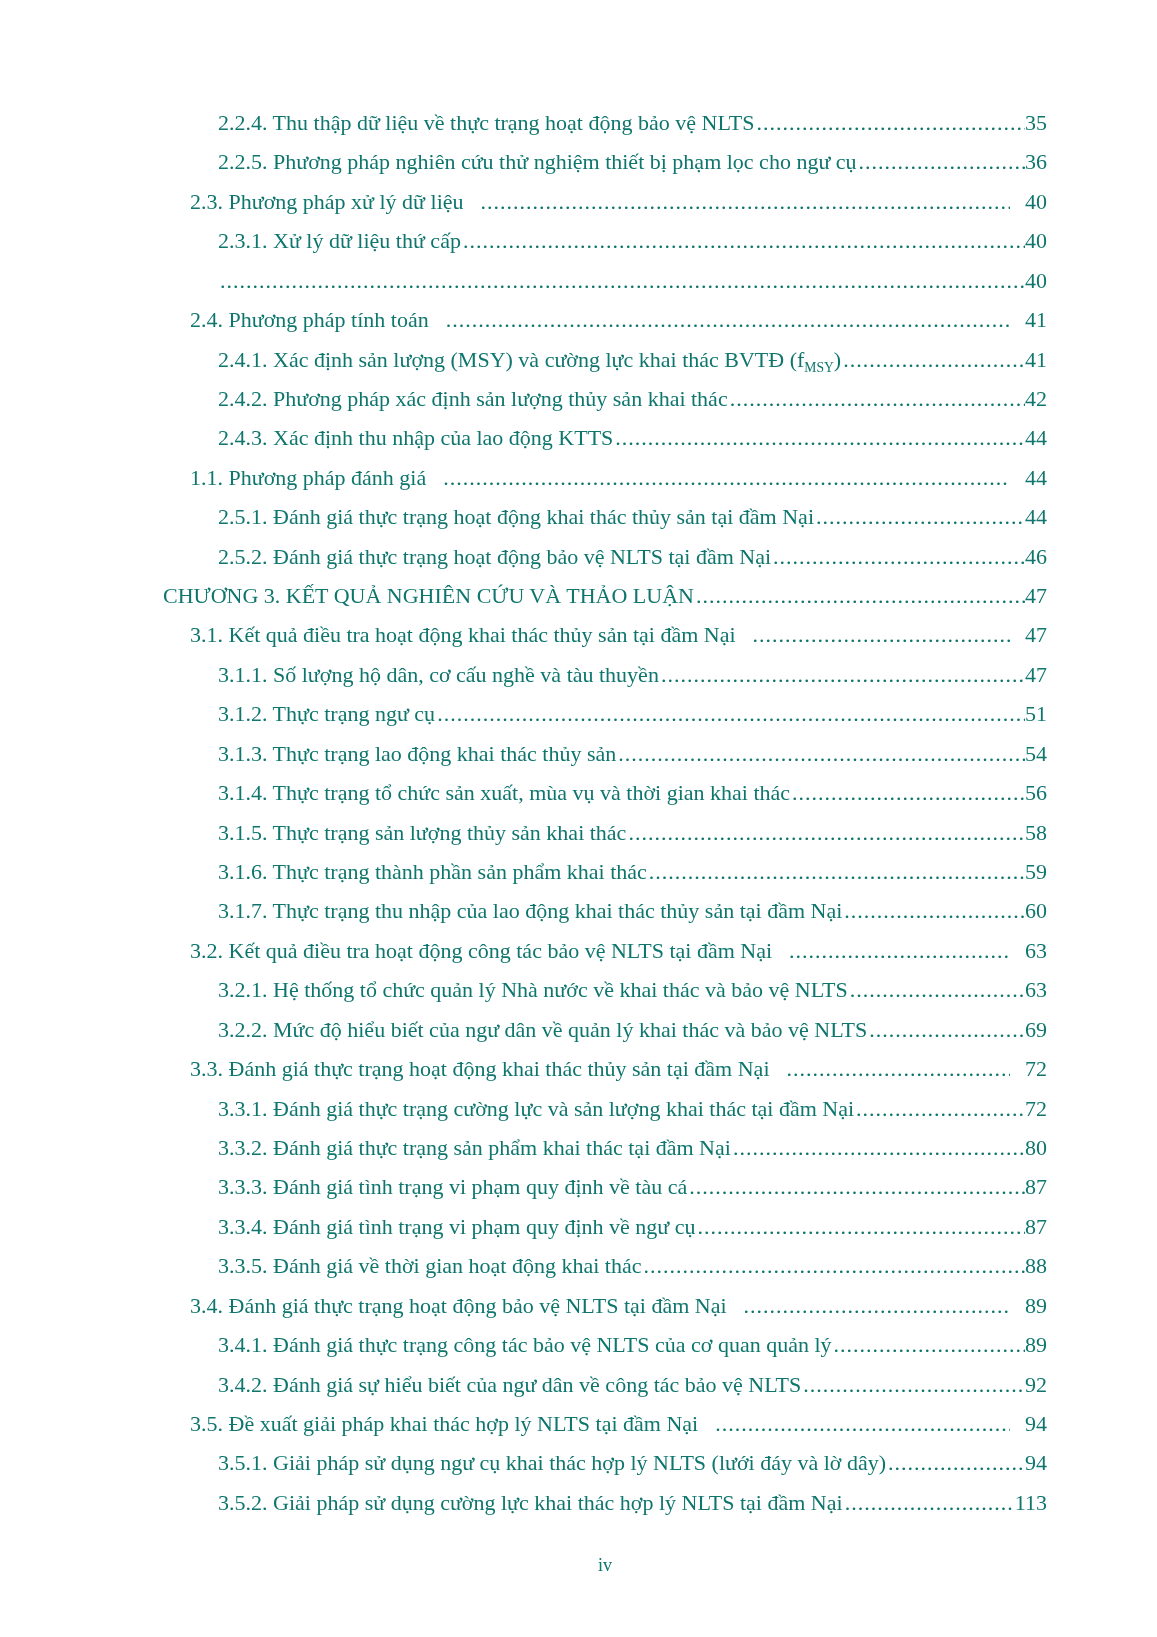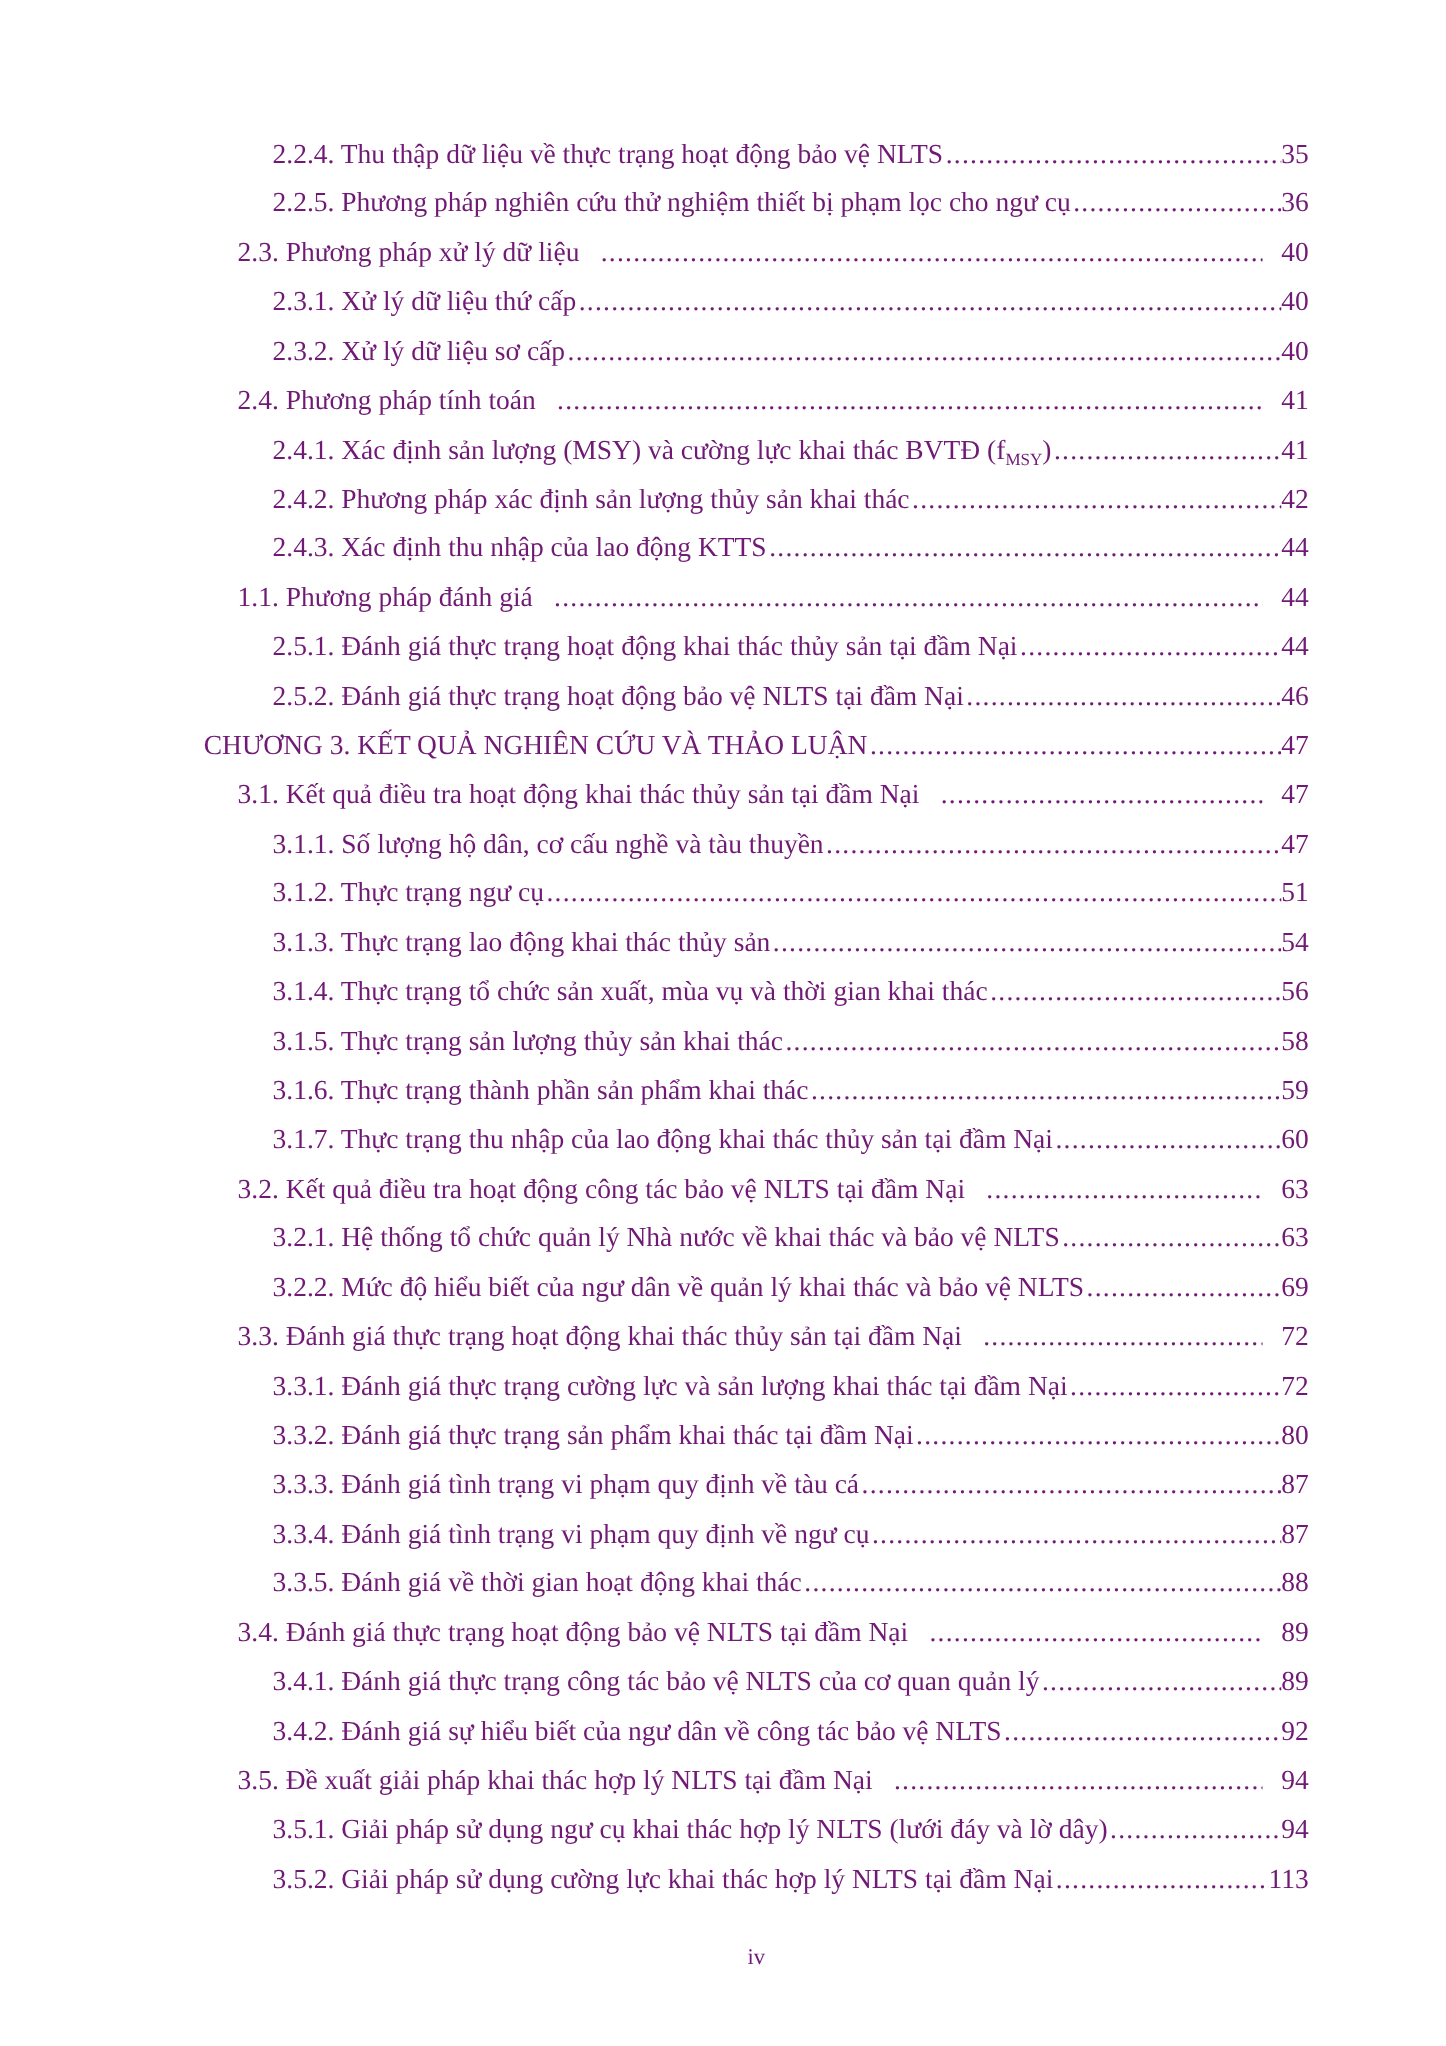--- a/index.html
+++ b/index.html
@@ -5,21 +5,21 @@
   html, body {
     margin: 0;
     padding: 0;
     background: #ffffff;
   }
   .page {
     position: relative;
     width: 1157px;
     height: 1637px;
     background: #ffffff;
-    color: #701a75;
+    color: #0f766e;
     font-family: "Liberation Serif", "DejaVu Serif", serif;
     overflow: hidden;
   }
   .toc {
     position: absolute;
     left: 163px;
     top: 103px;
     width: 884px;
   }
   .toc-row {
@@ -82,21 +82,20 @@
         <span class="toc-title">2.3. Phương pháp xử lý dữ liệu</span>
         <span class="toc-leader">............................................................................................................................................................................................................................</span>
         <span class="toc-page">40</span>
       </div>
       <div class="toc-row lvl2">
         <span class="toc-title">2.3.1. Xử lý dữ liệu thứ cấp</span>
         <span class="toc-leader">............................................................................................................................................................................................................................</span>
         <span class="toc-page">40</span>
       </div>
       <div class="toc-row lvl2">
-        <span class="toc-title">2.3.2. Xử lý dữ liệu sơ cấp</span>
         <span class="toc-leader">............................................................................................................................................................................................................................</span>
         <span class="toc-page">40</span>
       </div>
       <div class="toc-row lvl1">
         <span class="toc-title">2.4. Phương pháp tính toán</span>
         <span class="toc-leader">............................................................................................................................................................................................................................</span>
         <span class="toc-page">41</span>
       </div>
       <div class="toc-row lvl2">
         <span class="toc-title">2.4.1. Xác định sản lượng (MSY) và cường lực khai thác BVTĐ (f<sub>MSY</sub>)</span>

